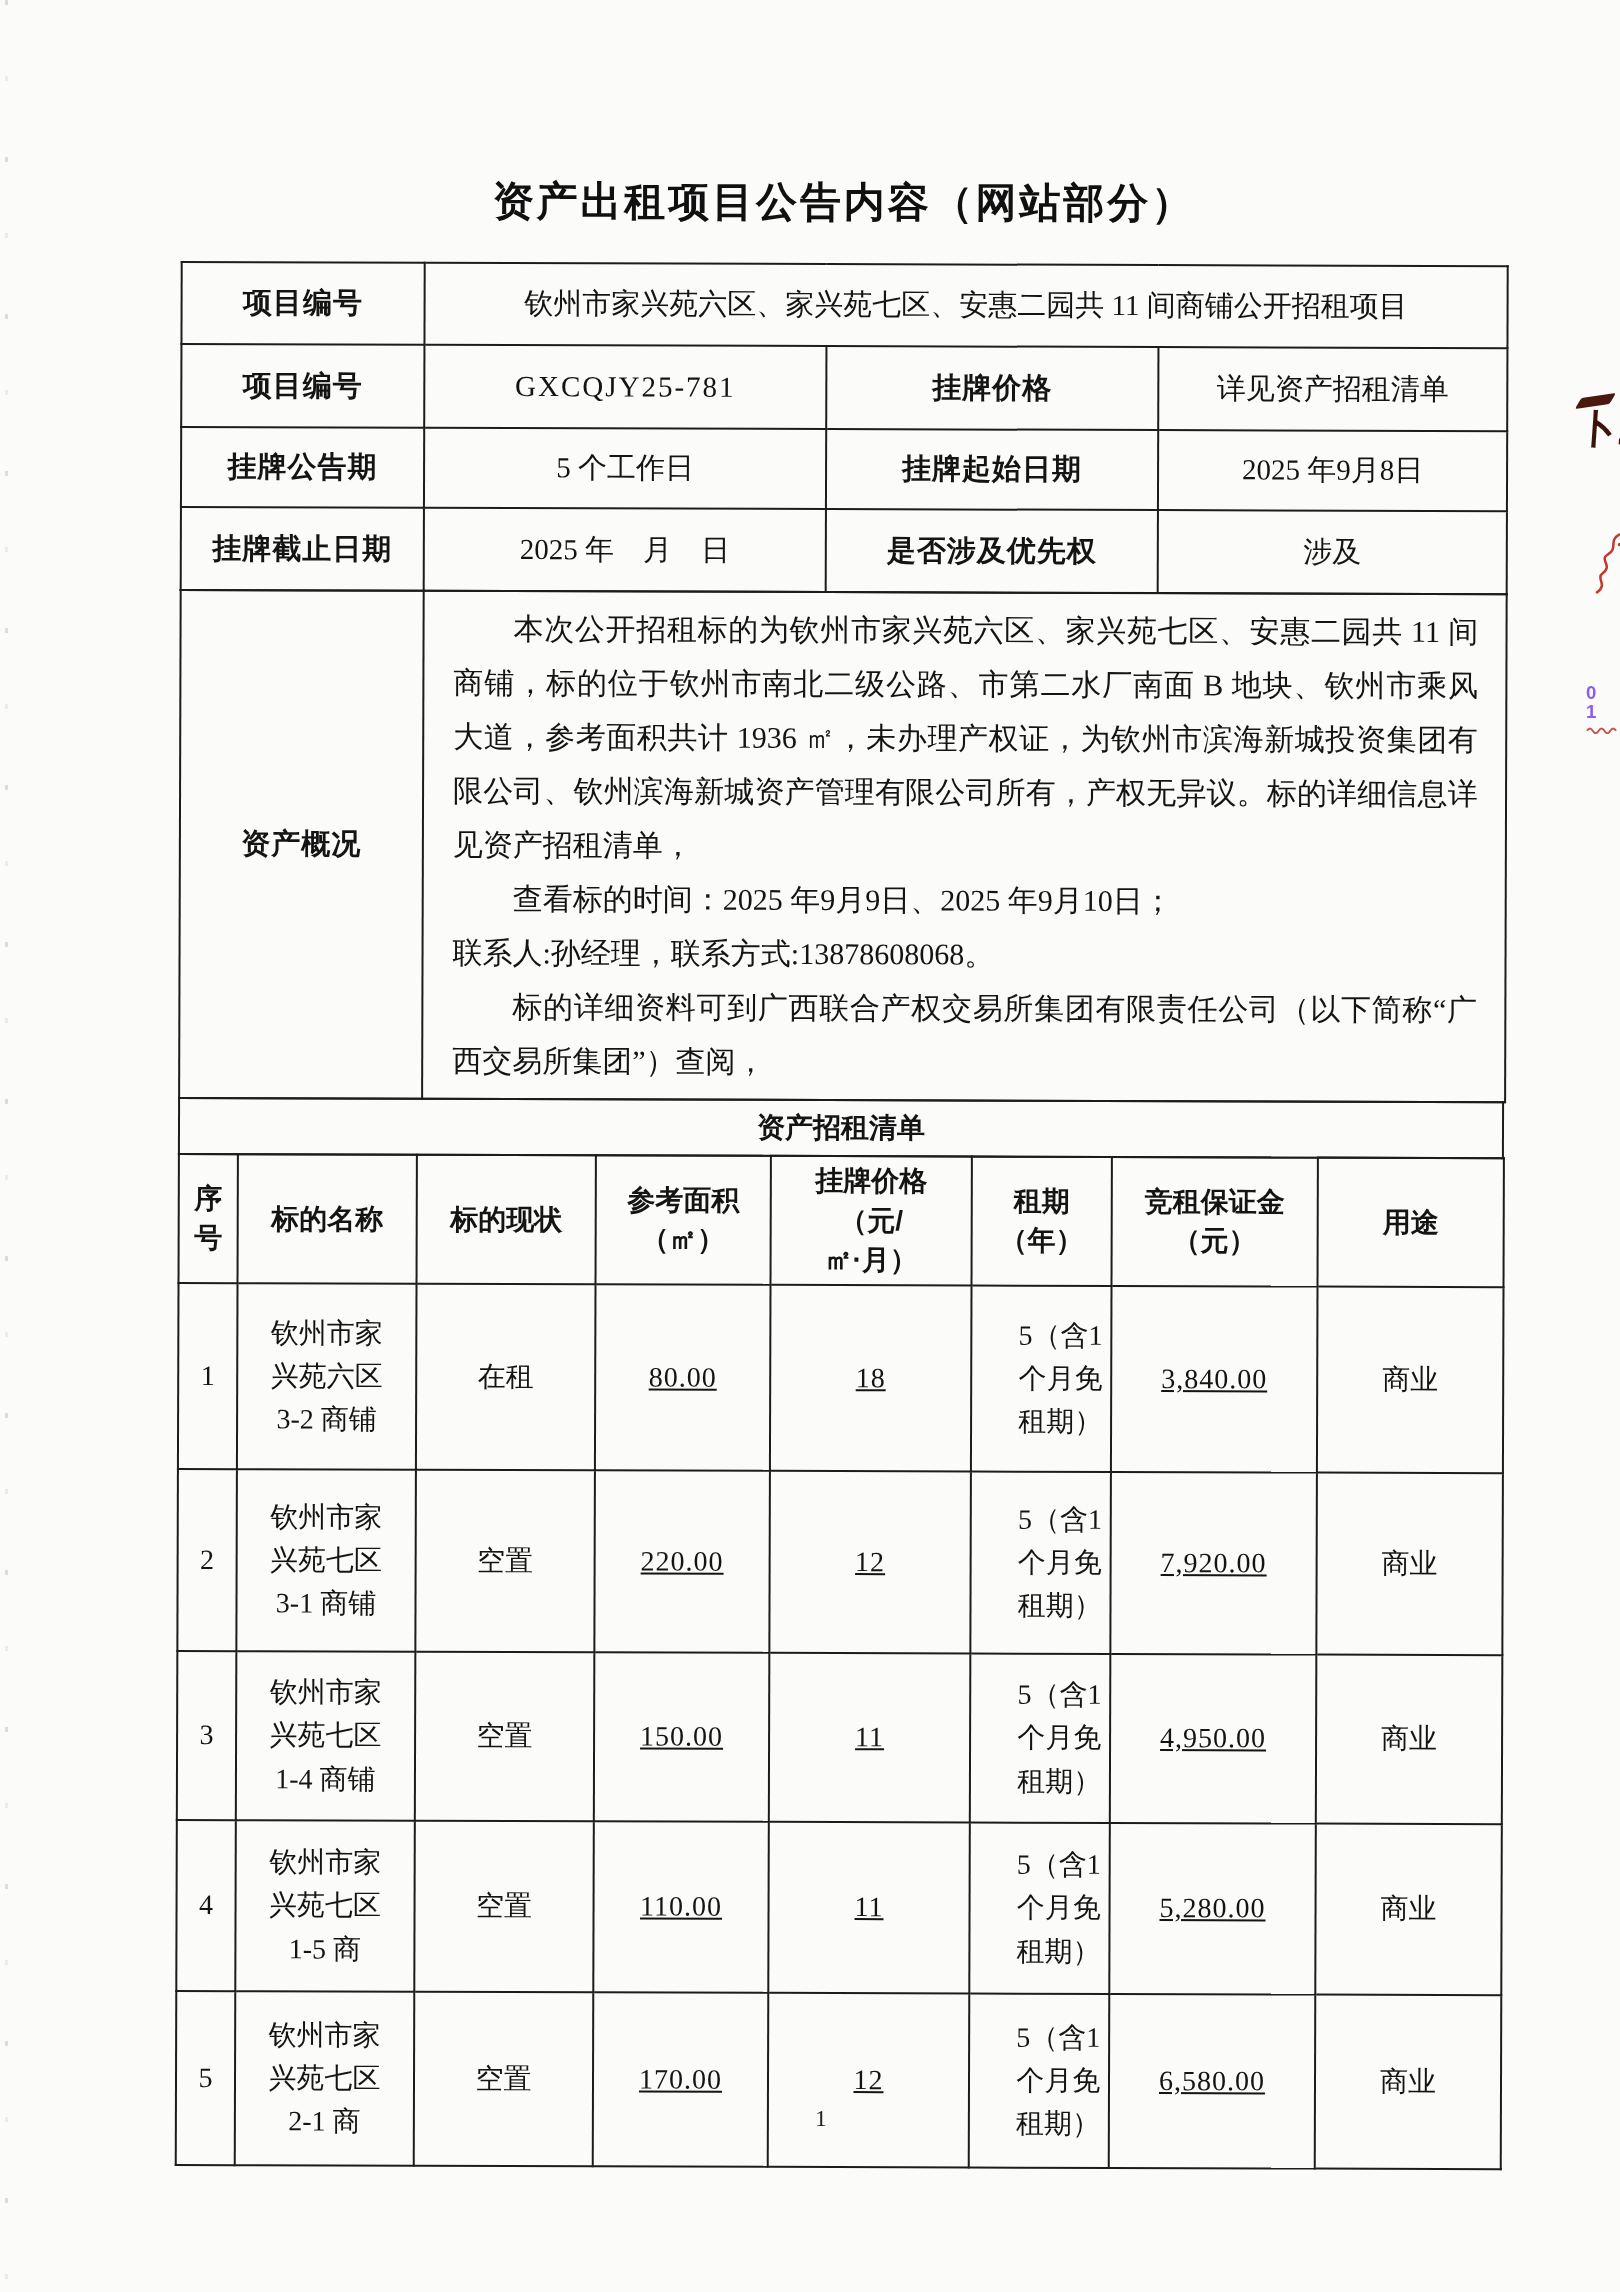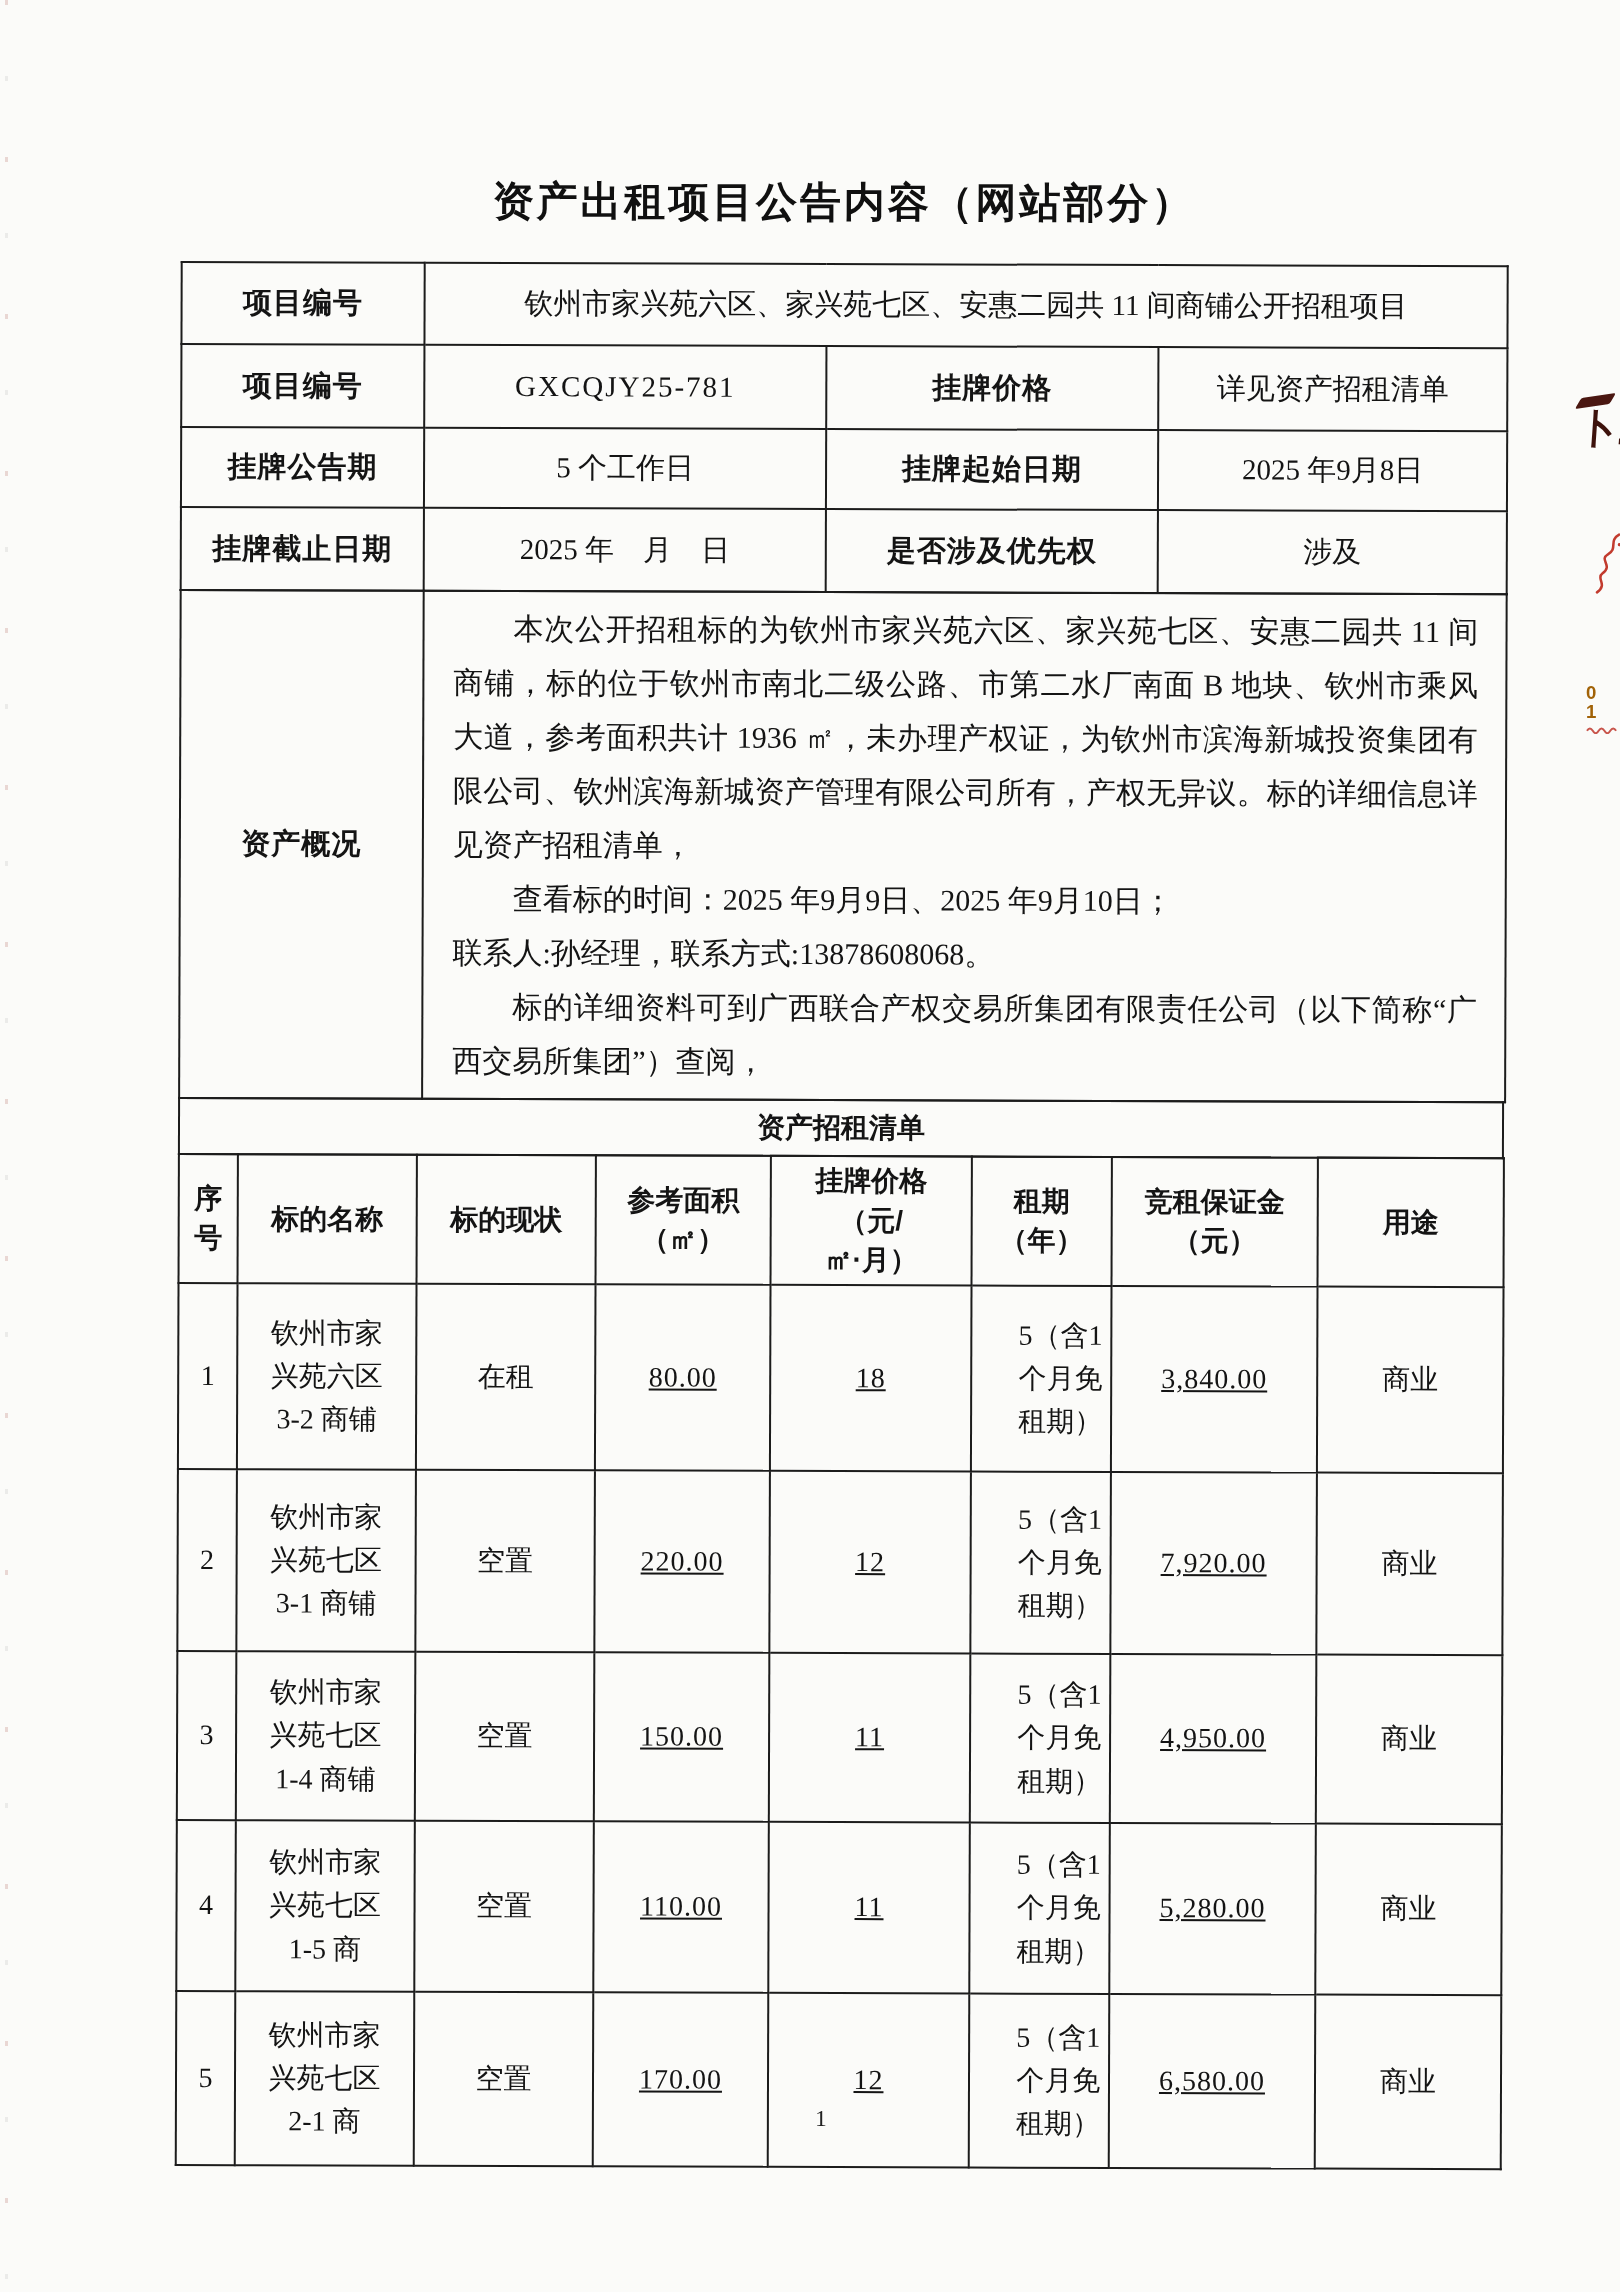--- a/index.html
+++ b/index.html
@@ -82,21 +82,21 @@
     width:35px; height:9.8px; background:#4a1711;
     transform: rotate(-8deg) skewX(-38deg); border-radius:2px;
   }
   .art1 .glyph {
     display:block; font-family:"Liberation Sans",sans-serif;
     font-weight:700; font-size:39px; color:#3d120c;
     transform: rotate(4deg); margin-top:3.9px; line-height:1;
   }
   .art2 { left:1594px; top:529px; transform: rotate(10deg); }
   .art3 {
-    left:1586px; top:684px; color:#a16207;
+    left:1586px; top:684px; color:#8b5cf6;
     font-family:"Liberation Sans",sans-serif; font-weight:700;
     font-size:18.6px; letter-spacing:3.9px; line-height:1;
   }
 </style>
 </head>
 <body>
 
 <div class="edge-noise"></div>
 
 <div class="doc">

